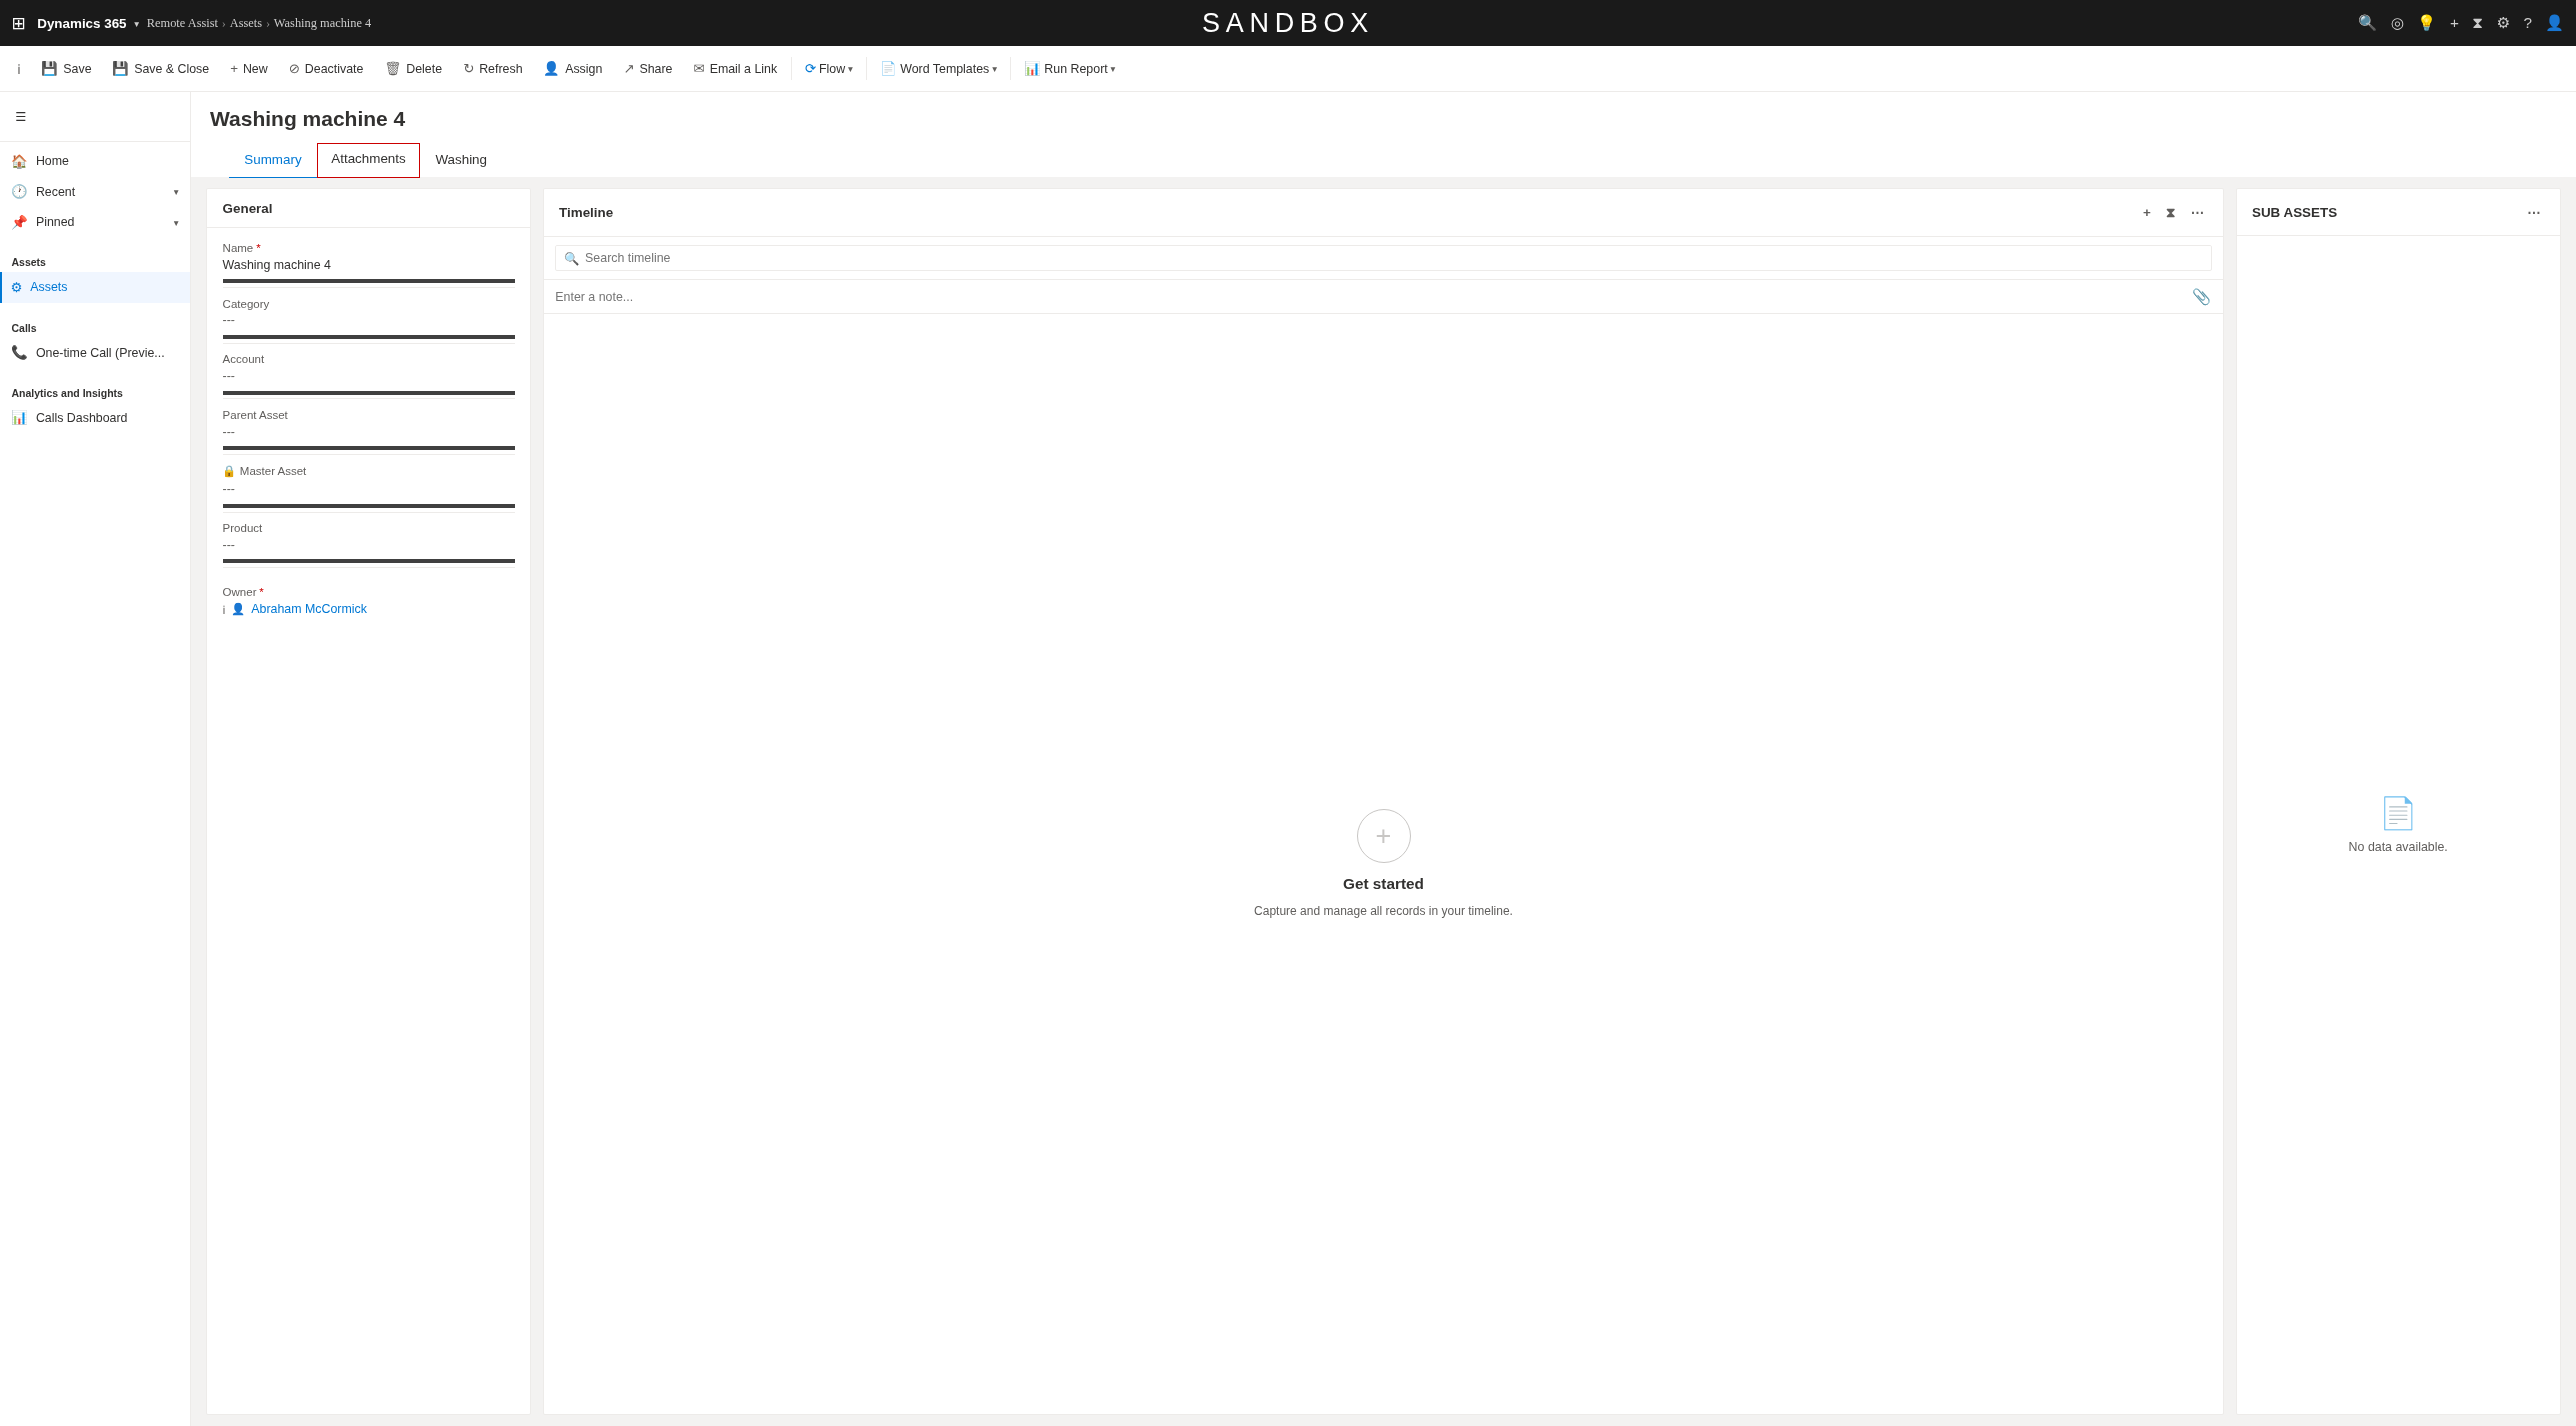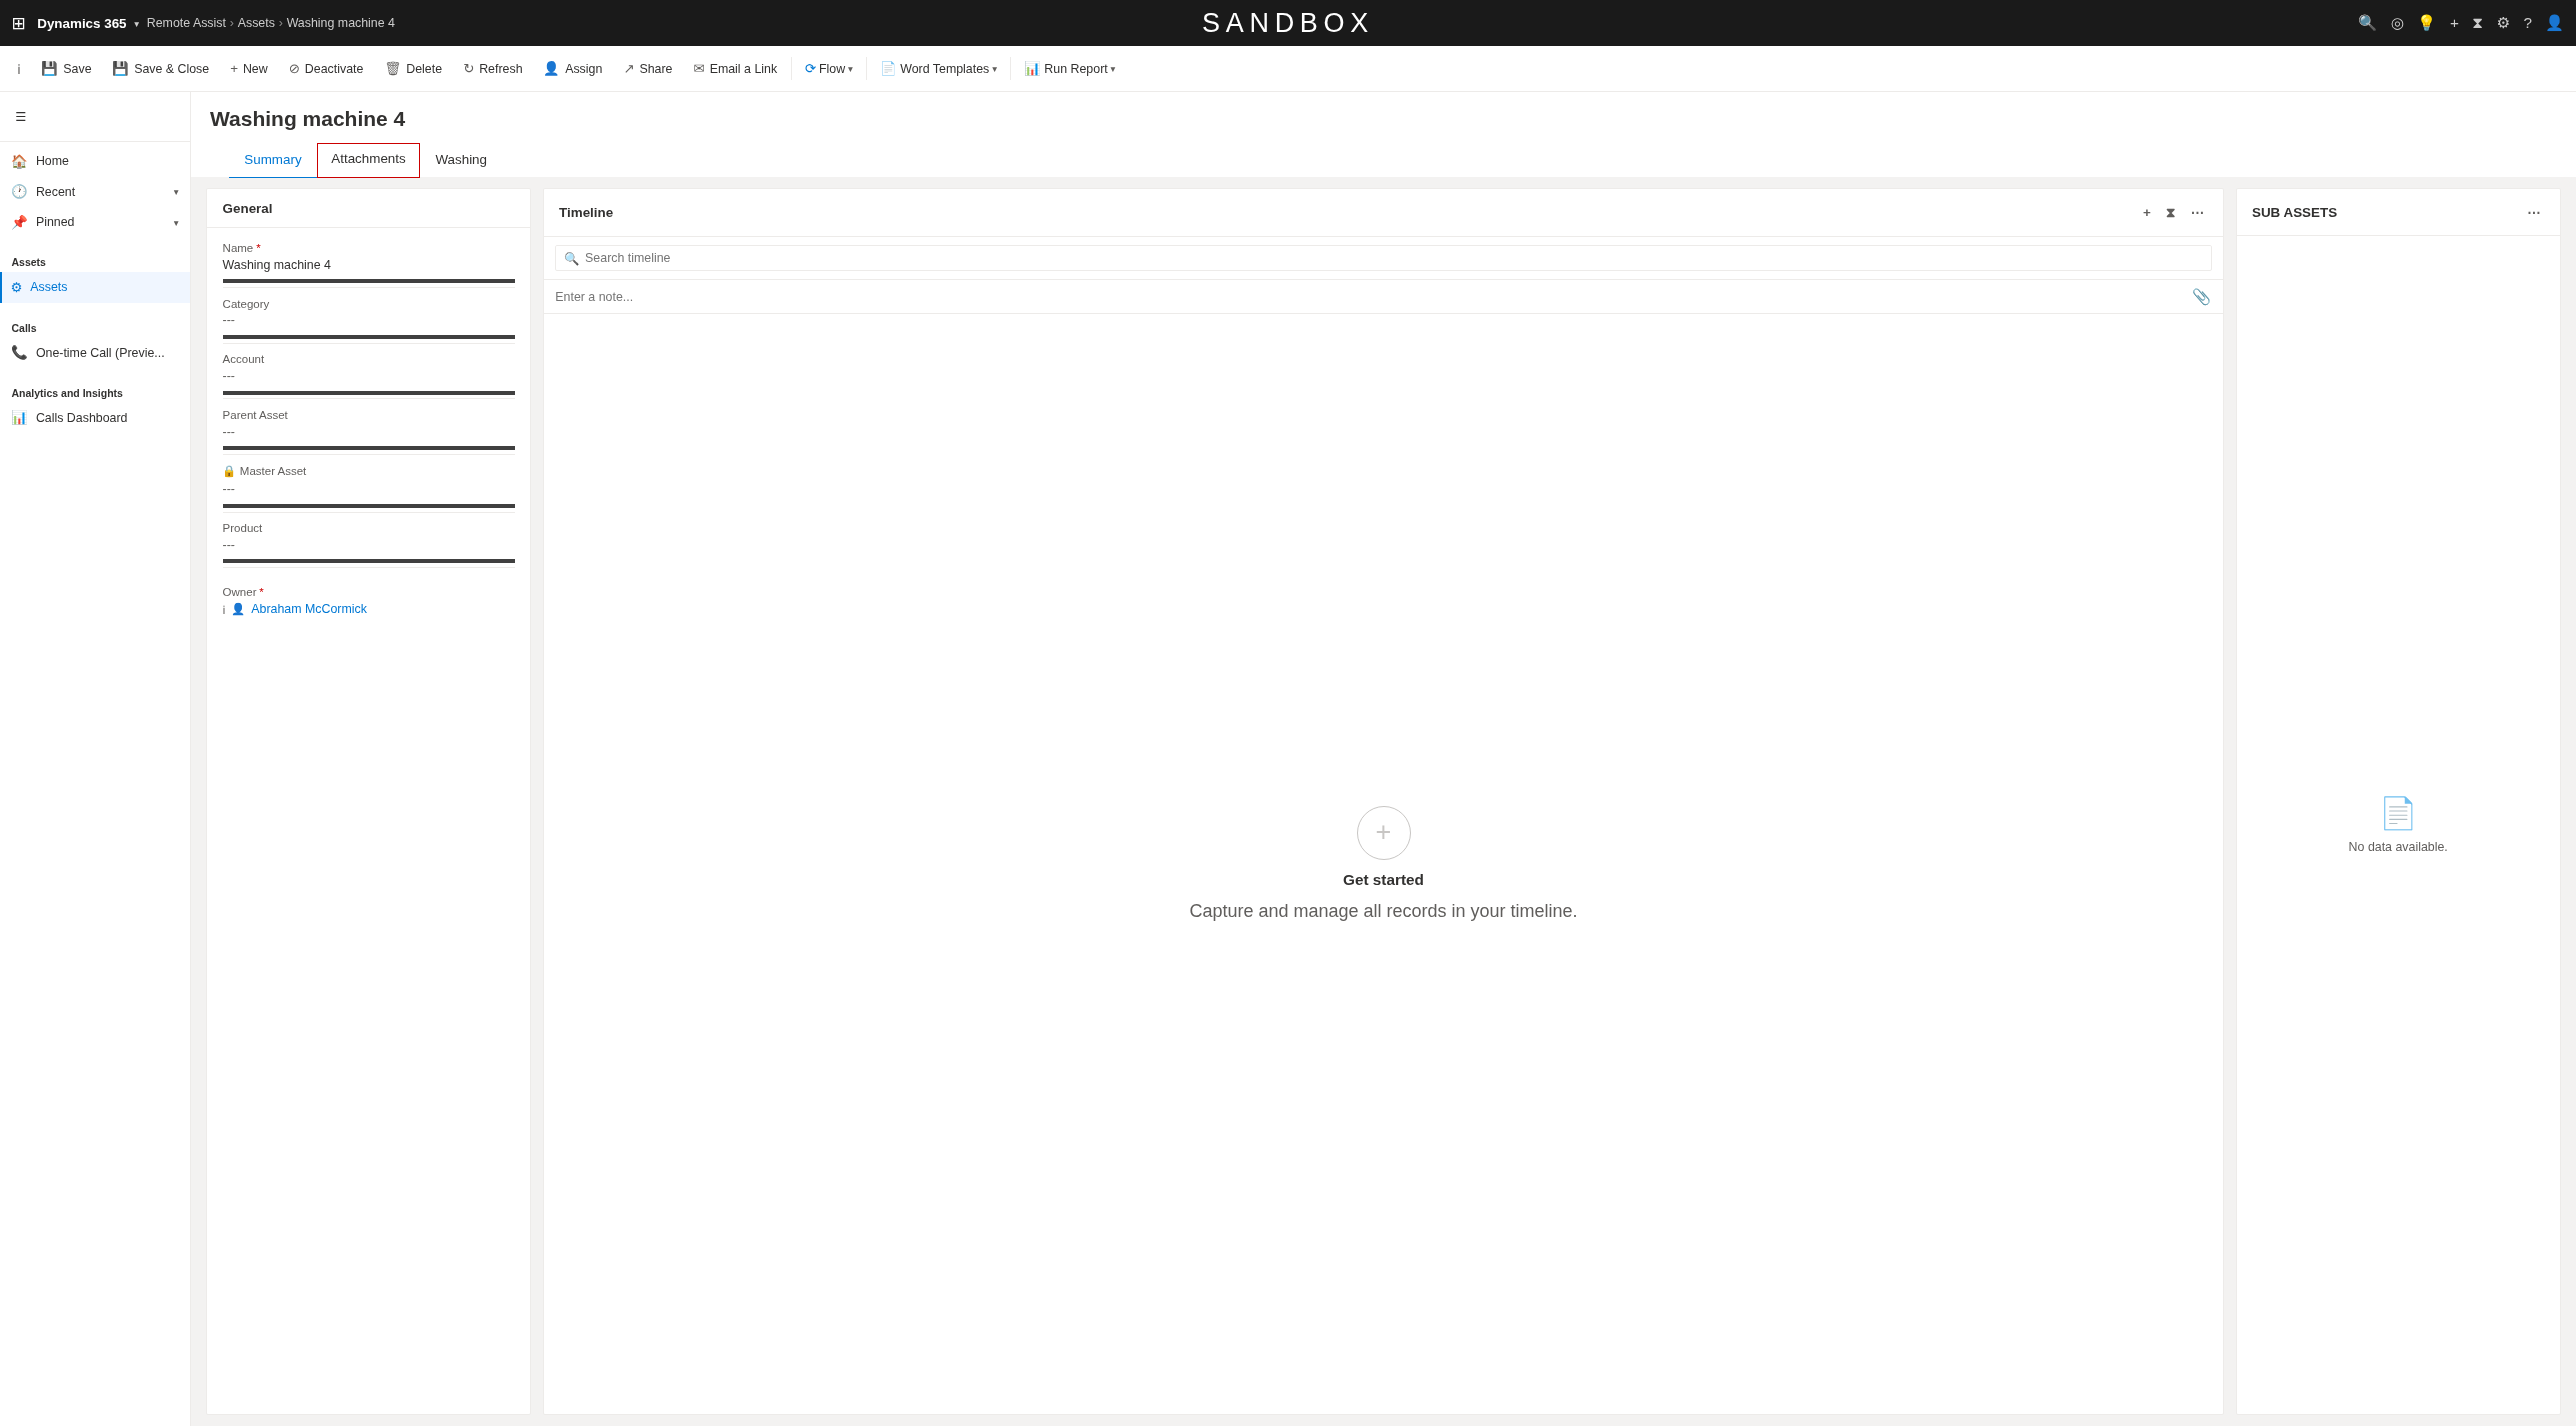--- a/index.html
+++ b/index.html
@@ -14,21 +14,21 @@
       align-items: center;
       padding: 0 11.5px;
       flex-shrink: 0;
       gap: 7.7px;
     }
     .top-nav-left { display: flex; align-items: center; gap: 7.7px; flex: 1; }
     .top-nav-center { position: absolute; left: 50%; transform: translateX(-50%); font-size: 27px; font-weight: 300; letter-spacing: 5.7px; color: #fff; }
     .top-nav-right { display: flex; align-items: center; gap: 13.4px; margin-left: auto; }
     .nav-icon { color: #ccc; cursor: pointer; font-size: 15.3px; }
     .nav-app-title { color: #fff; font-size: 13.4px; font-weight: 600; }
-    .nav-breadcrumb { color: #ccc; font-size: 12.4px; display: flex; align-items: center; gap: 3.8px; }
+    .nav-breadcrumb { color: #ccc; font-size: 12.4px; display: flex; align-items: center; gap: 3.8px; font-family: Liberation Serif, serif; }
     .nav-breadcrumb span { color: #ccc; }
     .nav-breadcrumb .sep { color: #888; }
     .waffle-icon { font-size: 17px; color: #fff; cursor: pointer; margin-right: 3.8px; }
     .chevron-down { font-size: 9.6px; color: #ccc; }
 
     
     .toolbar {
       background: #fff;
       border-bottom: 1px solid #edebe9;
       height: 46px;
@@ -231,21 +231,21 @@
       height: 54px;
       border-radius: 50%;
       border: 1.9px solid #c8c6c4;
       display: flex;
       align-items: center;
       justify-content: center;
       color: #c8c6c4;
       font-size: 27px;
     }
     .timeline-empty-title { font-size: 15.3px; font-weight: 600; color: #323130; }
-    .timeline-empty-subtitle { font-size: 18px; color: #605e5c; text-align: center; }
+    .timeline-empty-subtitle { font-size: 12px; color: #605e5c; text-align: center; }
 
     
     .sub-assets-empty {
       display: flex;
       flex-direction: column;
       align-items: center;
       justify-content: center;
       flex: 1;
       padding: 38px;
       gap: 7.7px;

